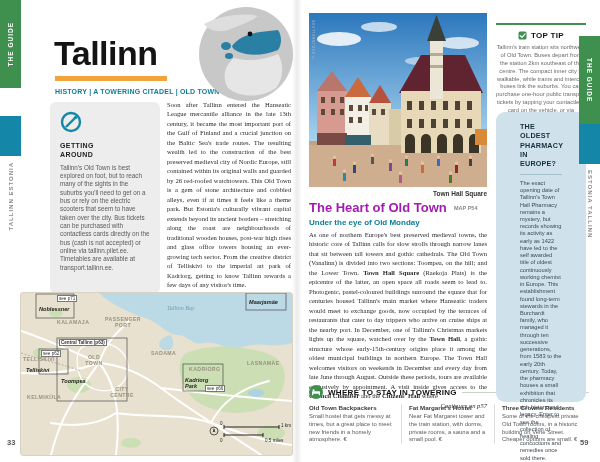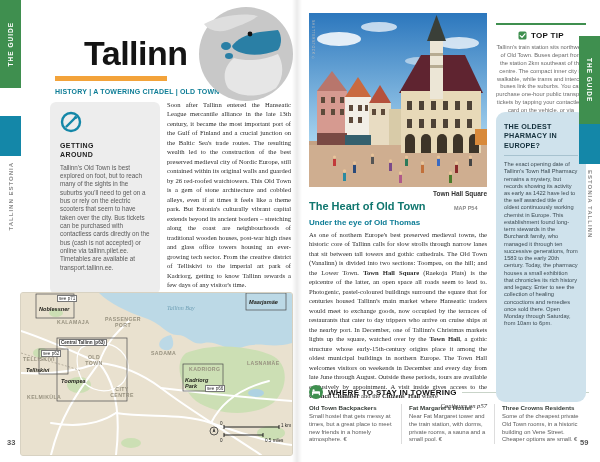--- a/index.html
+++ b/index.html
@@ -9,48 +9,48 @@
   
   .tab-green{background:#3f8f4f;color:#fff;font-size:6.5px;font-weight:700;letter-spacing:1px;
              display:flex;align-items:center;justify-content:center;}
   .tab-teal{background:#1487a8;}
   .vert-up{writing-mode:vertical-rl;transform:rotate(180deg);}
   .vert-down{writing-mode:vertical-rl;}
   .tab-region{color:#8a8a8a;font-size:6px;font-weight:700;letter-spacing:1px;
               display:flex;align-items:flex-start;justify-content:center;}
   .pagenum{font-size:7.5px;font-weight:700;color:#555;}
   
-  .title{font-size:34px;font-weight:700;color:#141414;letter-spacing:-0.5px;line-height:1;margin-left:30px;}
+  .title{font-size:34px;font-weight:700;color:#141414;letter-spacing:-0.5px;line-height:1;}
   .title-bar{background:#f3a33a;height:5px;}
   .kicker{font-size:7px;font-weight:700;color:#0e7d96;letter-spacing:0.2px;}
   .ga-box{background:#ededed;border-radius:6px;padding:9px 10px;box-sizing:border-box;}
   .ga-title{font-size:7px;font-weight:700;color:#222;letter-spacing:0.4px;line-height:1.25;margin:5px 0 4px 0;width:50px;}
   .ga-body{font-size:6.3px;color:#5a5a5a;line-height:1.33;}
   .serif-body{font-family:"Liberation Serif",serif;font-size:6.6px;line-height:1.44;color:#2b2b2b;
               text-align:justify;}
   
   .map-frame{background:#e9e1cf;border:1px solid #d8d2c2;border-radius:3px;overflow:hidden;}
   .m-area{color:#97917f;font-size:5.2px;letter-spacing:0.4px;font-weight:700;line-height:1.1;}
   .m-place{font-style:italic;font-weight:700;color:#23231e;font-size:5.6px;line-height:1.1;}
   .m-water{font-style:italic;color:#6f9fb5;font-size:6px;font-family:"Liberation Serif",serif;}
   .m-chip{font-size:4.6px;color:#333;background:#fff;border:0.5px solid #777;padding:0 1px;white-space:nowrap;}
   .m-chip-bold{font-weight:700;}
   .m-scale{font-size:4.6px;color:#222;white-space:nowrap;}
   
   .caption{font-size:6.5px;font-weight:700;color:#333;text-align:right;}
   .credit{font-size:3.5px;color:#bbb;letter-spacing:0.5px;}
-  .art-title{font-size:11px;font-weight:700;color:#0f766e;}
+  .art-title{font-size:13px;font-weight:700;color:#a21caf;}
   .map-ref{font-size:5.5px;color:#888;font-weight:700;}
   .art-sub{font-size:8px;font-weight:700;color:#0e7d96;}
   .continues{font-family:"Liberation Serif",serif;font-style:italic;font-size:6.6px;color:#2b2b2b;text-align:right;display:block;}
   .tip-box{border-top:2.5px solid #3f8f4f;padding-top:6px;text-align:center;}
   .tip-head{display:flex;align-items:center;justify-content:center;gap:4px;margin-bottom:4px;}
   .tip-title{font-size:8px;font-weight:700;color:#111;letter-spacing:0.3px;}
   .tip-body{font-size:5.8px;color:#6a6a6a;line-height:1.36;}
-  .pharm-box{background:#cfe2ec;border-radius:9px;padding:10px 8px;box-sizing:border-box;}
+  .pharm-box{background:#cfe2ec;border-radius:9px;padding:10px 24px;box-sizing:border-box;}
   .pharm-title{font-size:7.2px;font-weight:700;color:#14303c;line-height:1.3;letter-spacing:0.2px;}
   .pharm-rule{border:none;border-top:1px solid #a7c2cf;margin:5px 0;}
   .pharm-body{font-size:5.7px;color:#3c4a52;line-height:1.27;}
   .stay-head{display:flex;align-items:center;gap:5px;}
   .stay-title{font-size:8px;font-weight:700;color:#111;letter-spacing:0.3px;white-space:nowrap;}
   .stay-rule{flex:1;border-top:1px solid #c9d4c9;height:0;}
   .stay-col{box-sizing:border-box;}
   .stay-name{font-size:6.2px;font-weight:700;color:#343b36;margin-bottom:2px;}
   .stay-desc{font-size:5.9px;color:#5a5a5a;line-height:1.32;}
   .col-div{border-left:1px solid #ddd;}
@@ -272,21 +272,21 @@
           <rect x="140" y="162" width="3" height="8" fill="#4a7a2a"></rect>
             <circle cx="141.5" cy="160" r="1.7" fill="#e8c49a"></circle>
         </g>
       </svg>
     </div>
     <div class="abs credit vert-down" style="left:9px;top:20px;">SHUTTERSTOCK ©</div>
     <div class="abs caption" style="left:7px;top:190px;width:178px;">Town Hall Square</div>
 
     <div class="abs art-title" style="left:7px;top:200px;">The Heart of Old Town</div>
     <div class="abs map-ref" style="left:152px;top:205px;">MAP P54</div>
-    <div class="abs art-sub" style="left:7px;top:218px;">Under the eye of Old Thomas</div>
+    <div class="abs art-sub" style="left:7px;top:218px;">Under the eye of Old Monday</div>
     <div class="abs serif-body" style="left:7px;top:230px;width:178px;">
       <span>As one of northern Europe's best preserved medieval towns, the historic core of Tallinn calls for slow strolls through narrow lanes that sit between tall towers and gothic cathedrals. The Old Town (Vanalinn) is divided into two sections: Toompea, on the hill; and the Lower Town. </span><b>Town Hall Square</b><span> (Raekoja Plats) is the epicentre of the latter, an open space all roads seem to lead to. Photogenic, pastel-coloured buildings surround the square that for centuries housed Tallinn's main market where Hanseatic traders would meet to exchange goods, now occupied by the terraces of restaurants that cater to day trippers who arrive on cruise ships at the nearby port. In December, one of Tallinn's Christmas markets lights up the square, watched over by the </span><b>Town Hall</b><span>, a gothic structure whose early-15th-century origins place it among the oldest municipal buildings in northern Europe. The Town Hall welcomes visitors on weekends in December and every day from late June through August. Outside these periods, tours are available exclusively by appointment. A visit inside gives access to the </span><b>Council Chamber</b><span> and the </span><b>Citizens' Hall</b><span> where</span>
       <span class="continues">Continues on p57</span>
     </div>
 
     <div class="abs stay-head" style="left:7px;top:385px;width:280px;">
       <svg width="14" height="14" viewBox="0 0 14 14">
         <circle cx="7" cy="7" r="7" fill="#3f8f4f"></circle>
         <rect x="3" y="6.2" width="8" height="2.6" rx="0.8" fill="#fff"></rect>
         <rect x="3" y="8.2" width="1.2" height="2" fill="#fff"></rect>

